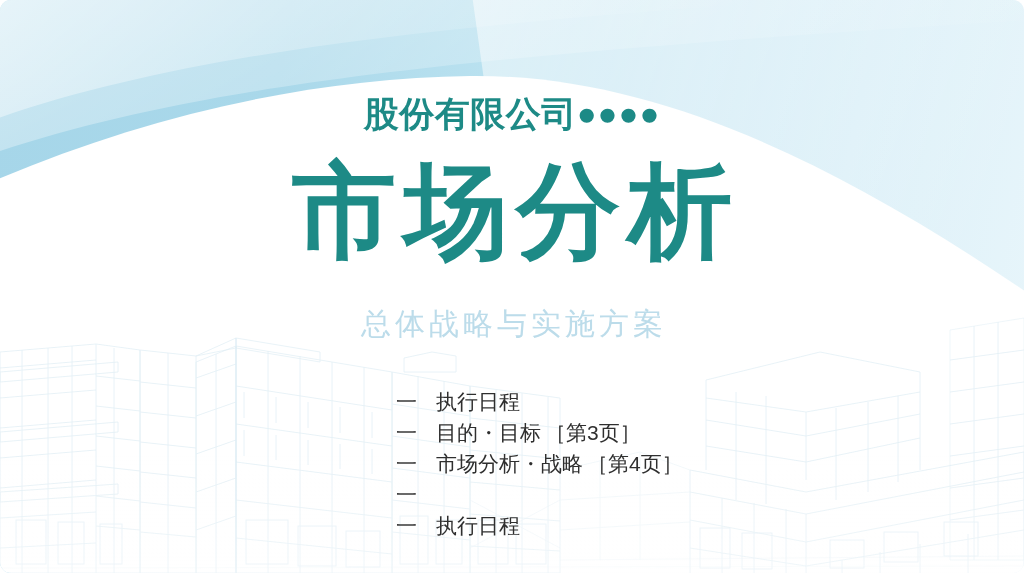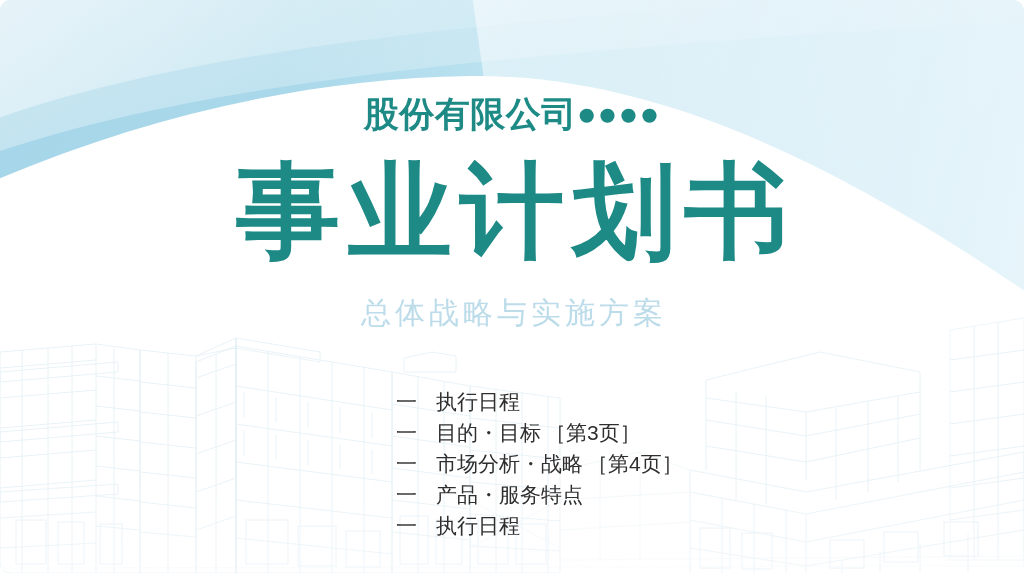--- a/index.html
+++ b/index.html
@@ -102,21 +102,21 @@
     font-weight: bold;
     letter-spacing: 8px;
     text-indent: 8px;
     color: #1d8a86;
     line-height: 1.02;
     white-space: nowrap;
   }
 
   .subtitle {
     position: absolute;
-    top: 295px;
+    top: 306px;
     left: 0;
     width: 100%;
     text-align: center;
     font-size: 30px;
     font-weight: normal;
     letter-spacing: 4px;
     text-indent: 4px;
     color: #bcdcea;
     font-family: "Liberation Serif", "DejaVu Serif", serif;
     line-height: 1.2;
@@ -315,21 +315,21 @@
   </svg>
 
   <div class="bg-fade-bottom"></div>
 
   <div class="content">
 
     <div class="company-line">
       <span>股份有限公司</span><span class="company-dots">●●●●</span>
     </div>
 
-    <div class="main-title">事业计划书</div>
+    <div class="main-title">市场分析</div>
 
     <div class="subtitle">总体战略与实施方案</div>
 
     <div class="agenda">
 
       <div class="agenda-item">
         <span class="agenda-dash">一</span>
         <span class="agenda-label">执行日程</span>
       </div>
 
@@ -340,21 +340,20 @@
       </div>
 
       <div class="agenda-item">
         <span class="agenda-dash">一</span>
         <span class="agenda-label">市场分析・战略</span>
         <span class="agenda-page">［第4页］</span>
       </div>
 
       <div class="agenda-item">
         <span class="agenda-dash">一</span>
-        <span class="agenda-label">产品・服务特点</span>
       </div>
 
       <div class="agenda-item">
         <span class="agenda-dash">一</span>
         <span class="agenda-label">执行日程</span>
       </div>
 
     </div>
   </div>
 </div>

